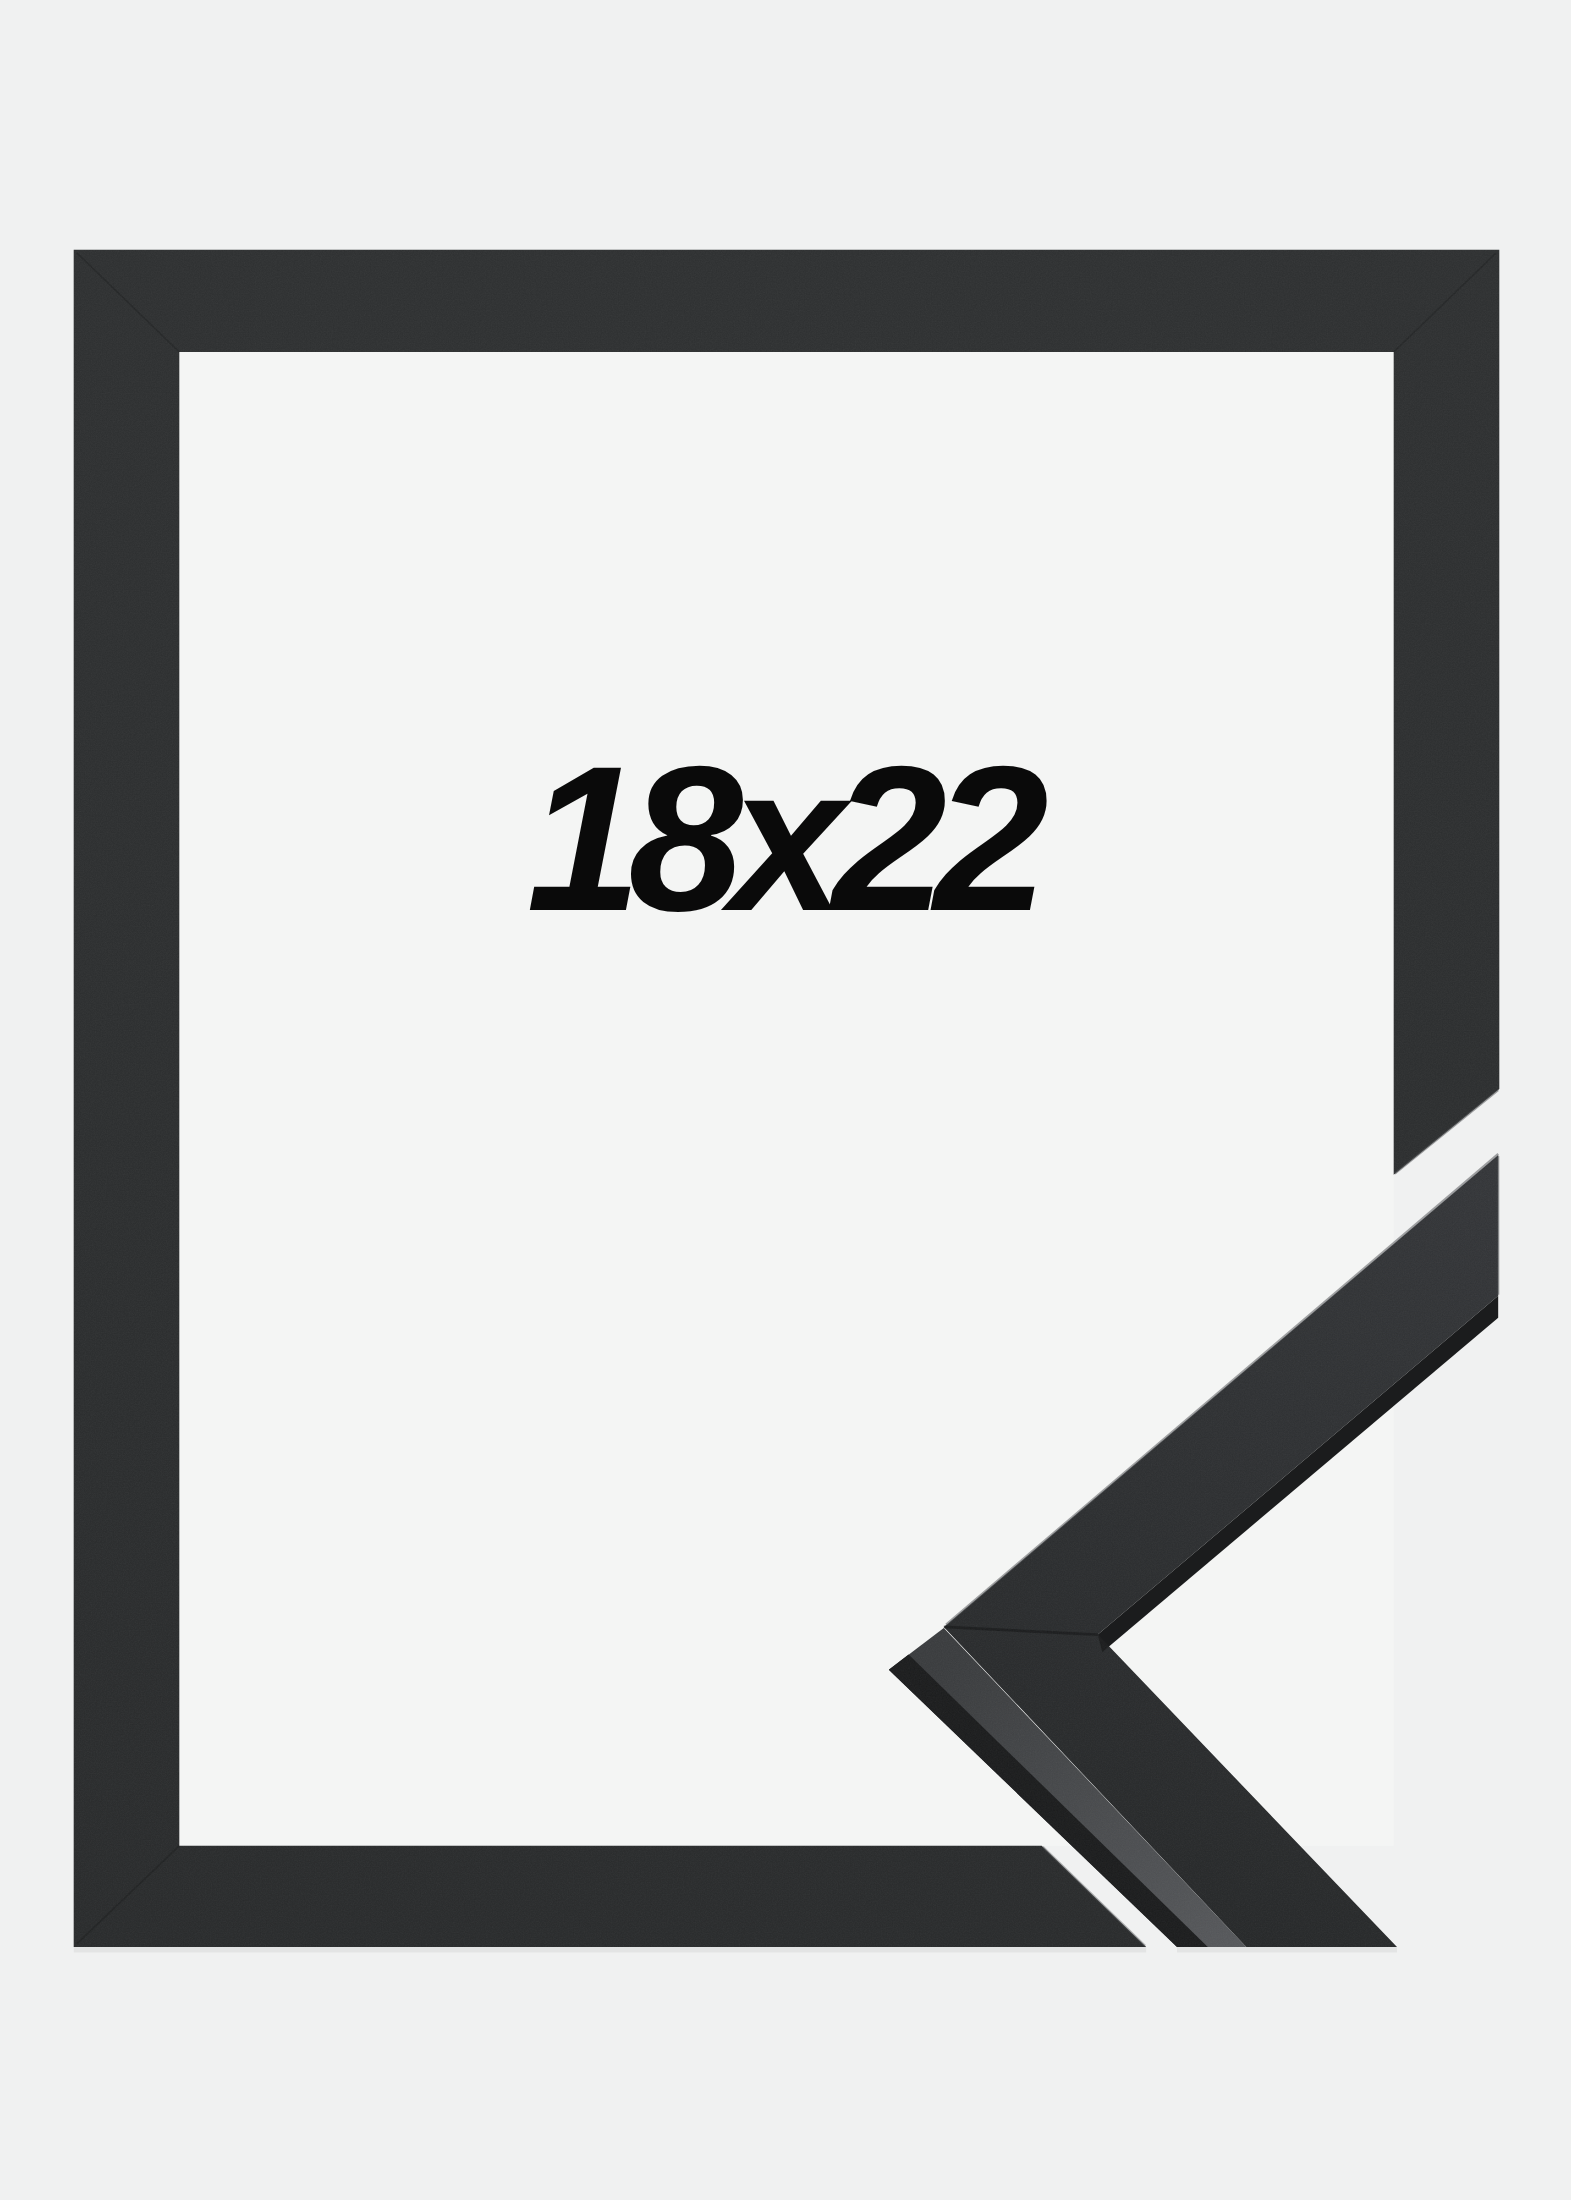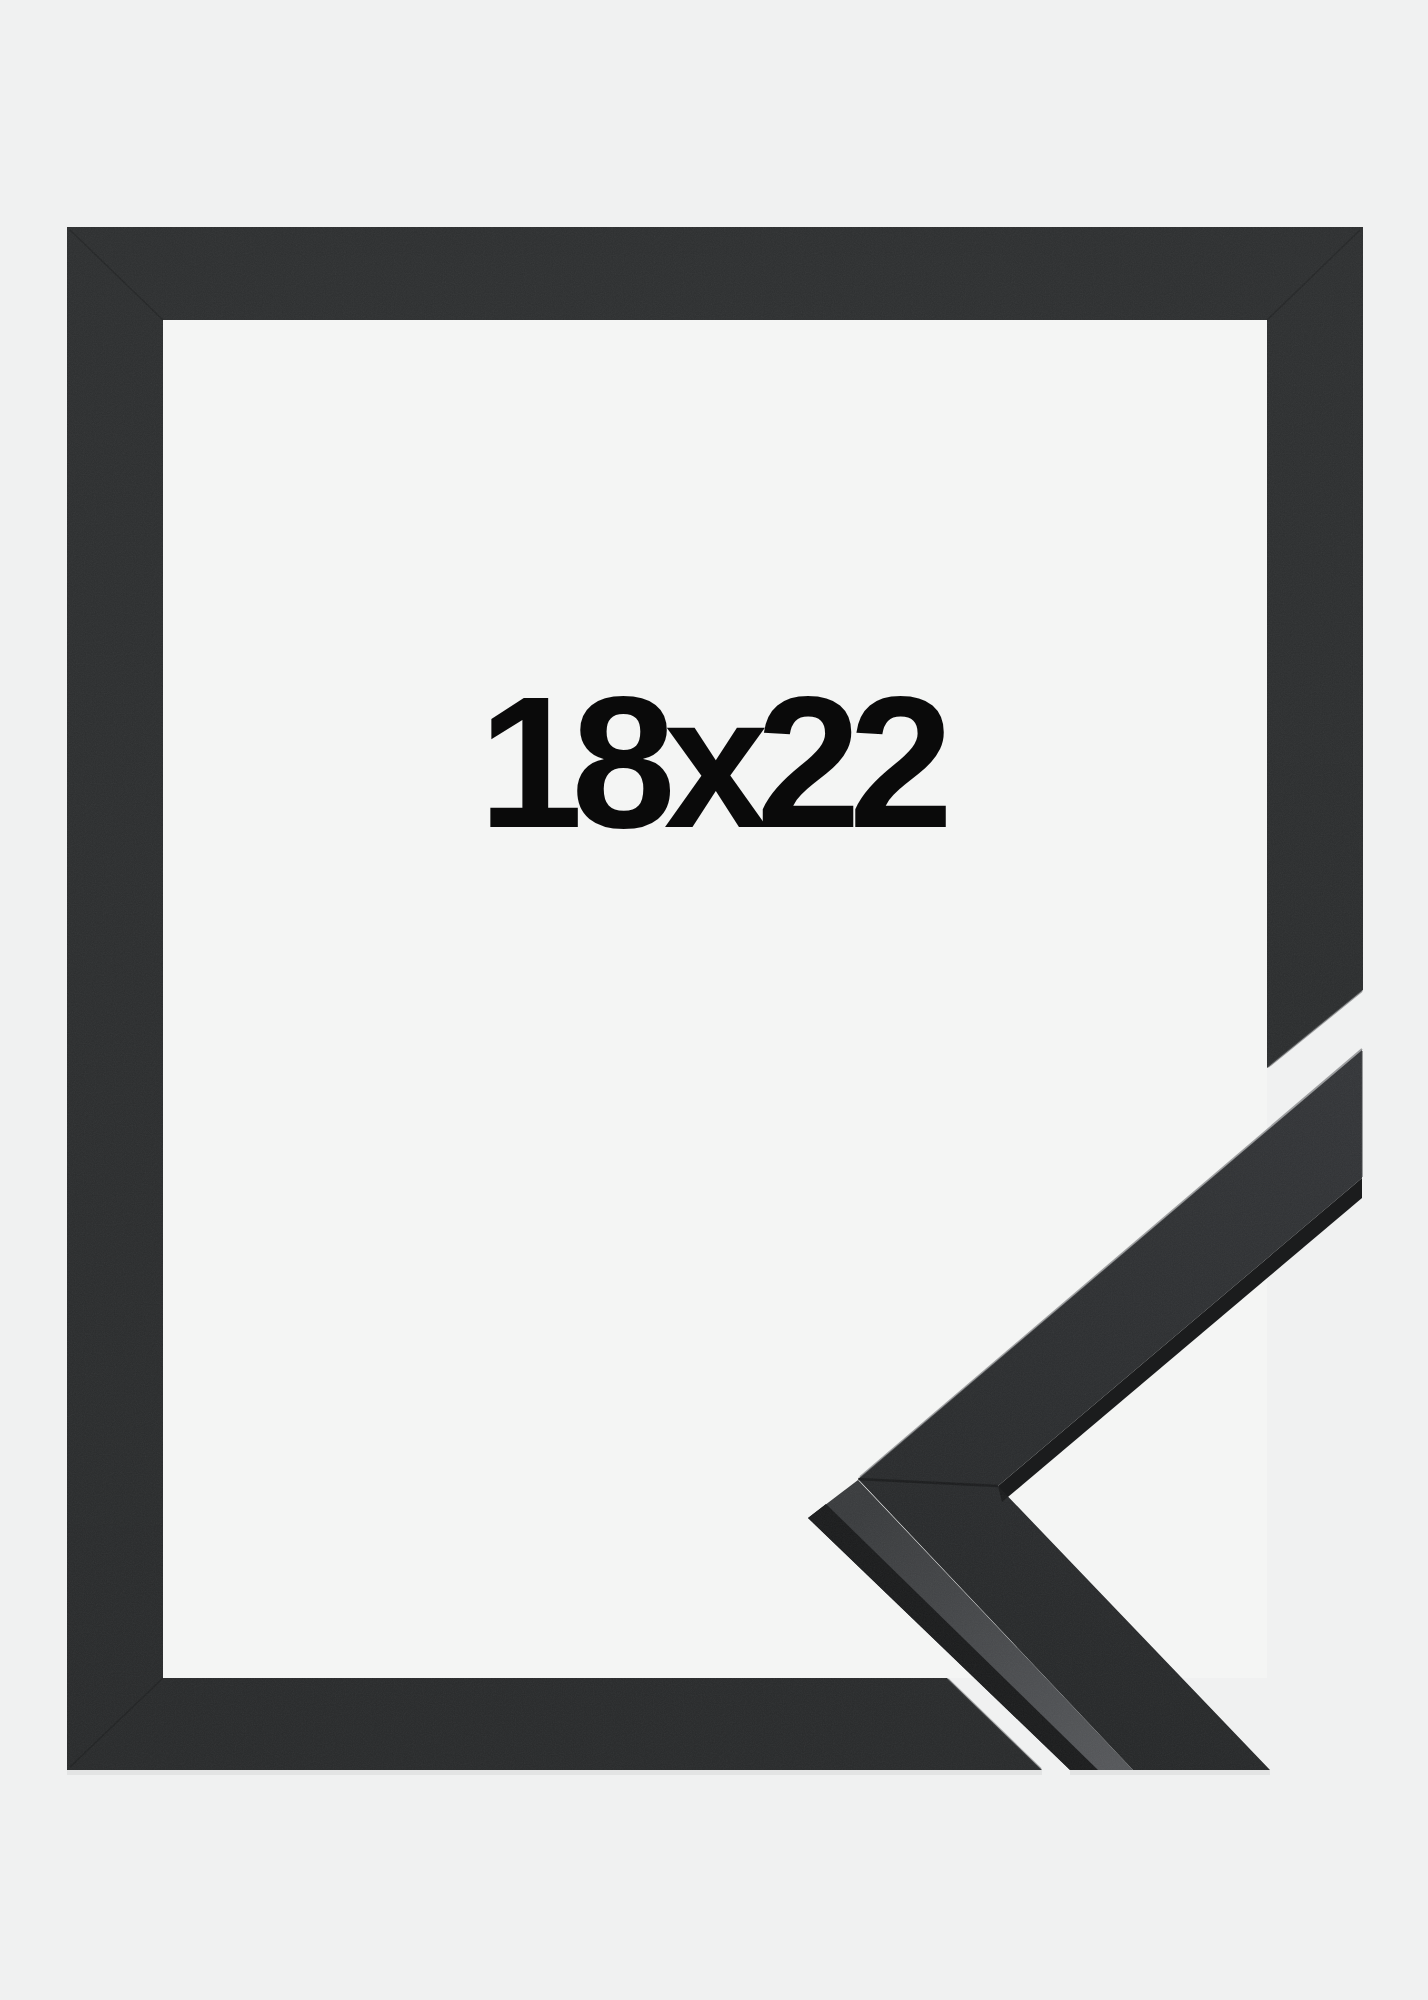--- a/index.html
+++ b/index.html
@@ -8,20 +8,21 @@
     width: 1428px;
     height: 2000px;
     overflow: hidden;
     background: #f0f1f1;
     font-family: "Liberation Sans", sans-serif;
   }
   .stage {
     position: relative;
     width: 1428px;
     height: 2000px;
+    font-style: italic;
   }
   svg { display: block; }
   text.size-label {
     font-family: "Liberation Sans", "DejaVu Sans", sans-serif;
     font-weight: bold;
   }
 </style>
 </head>
 <body>
 

